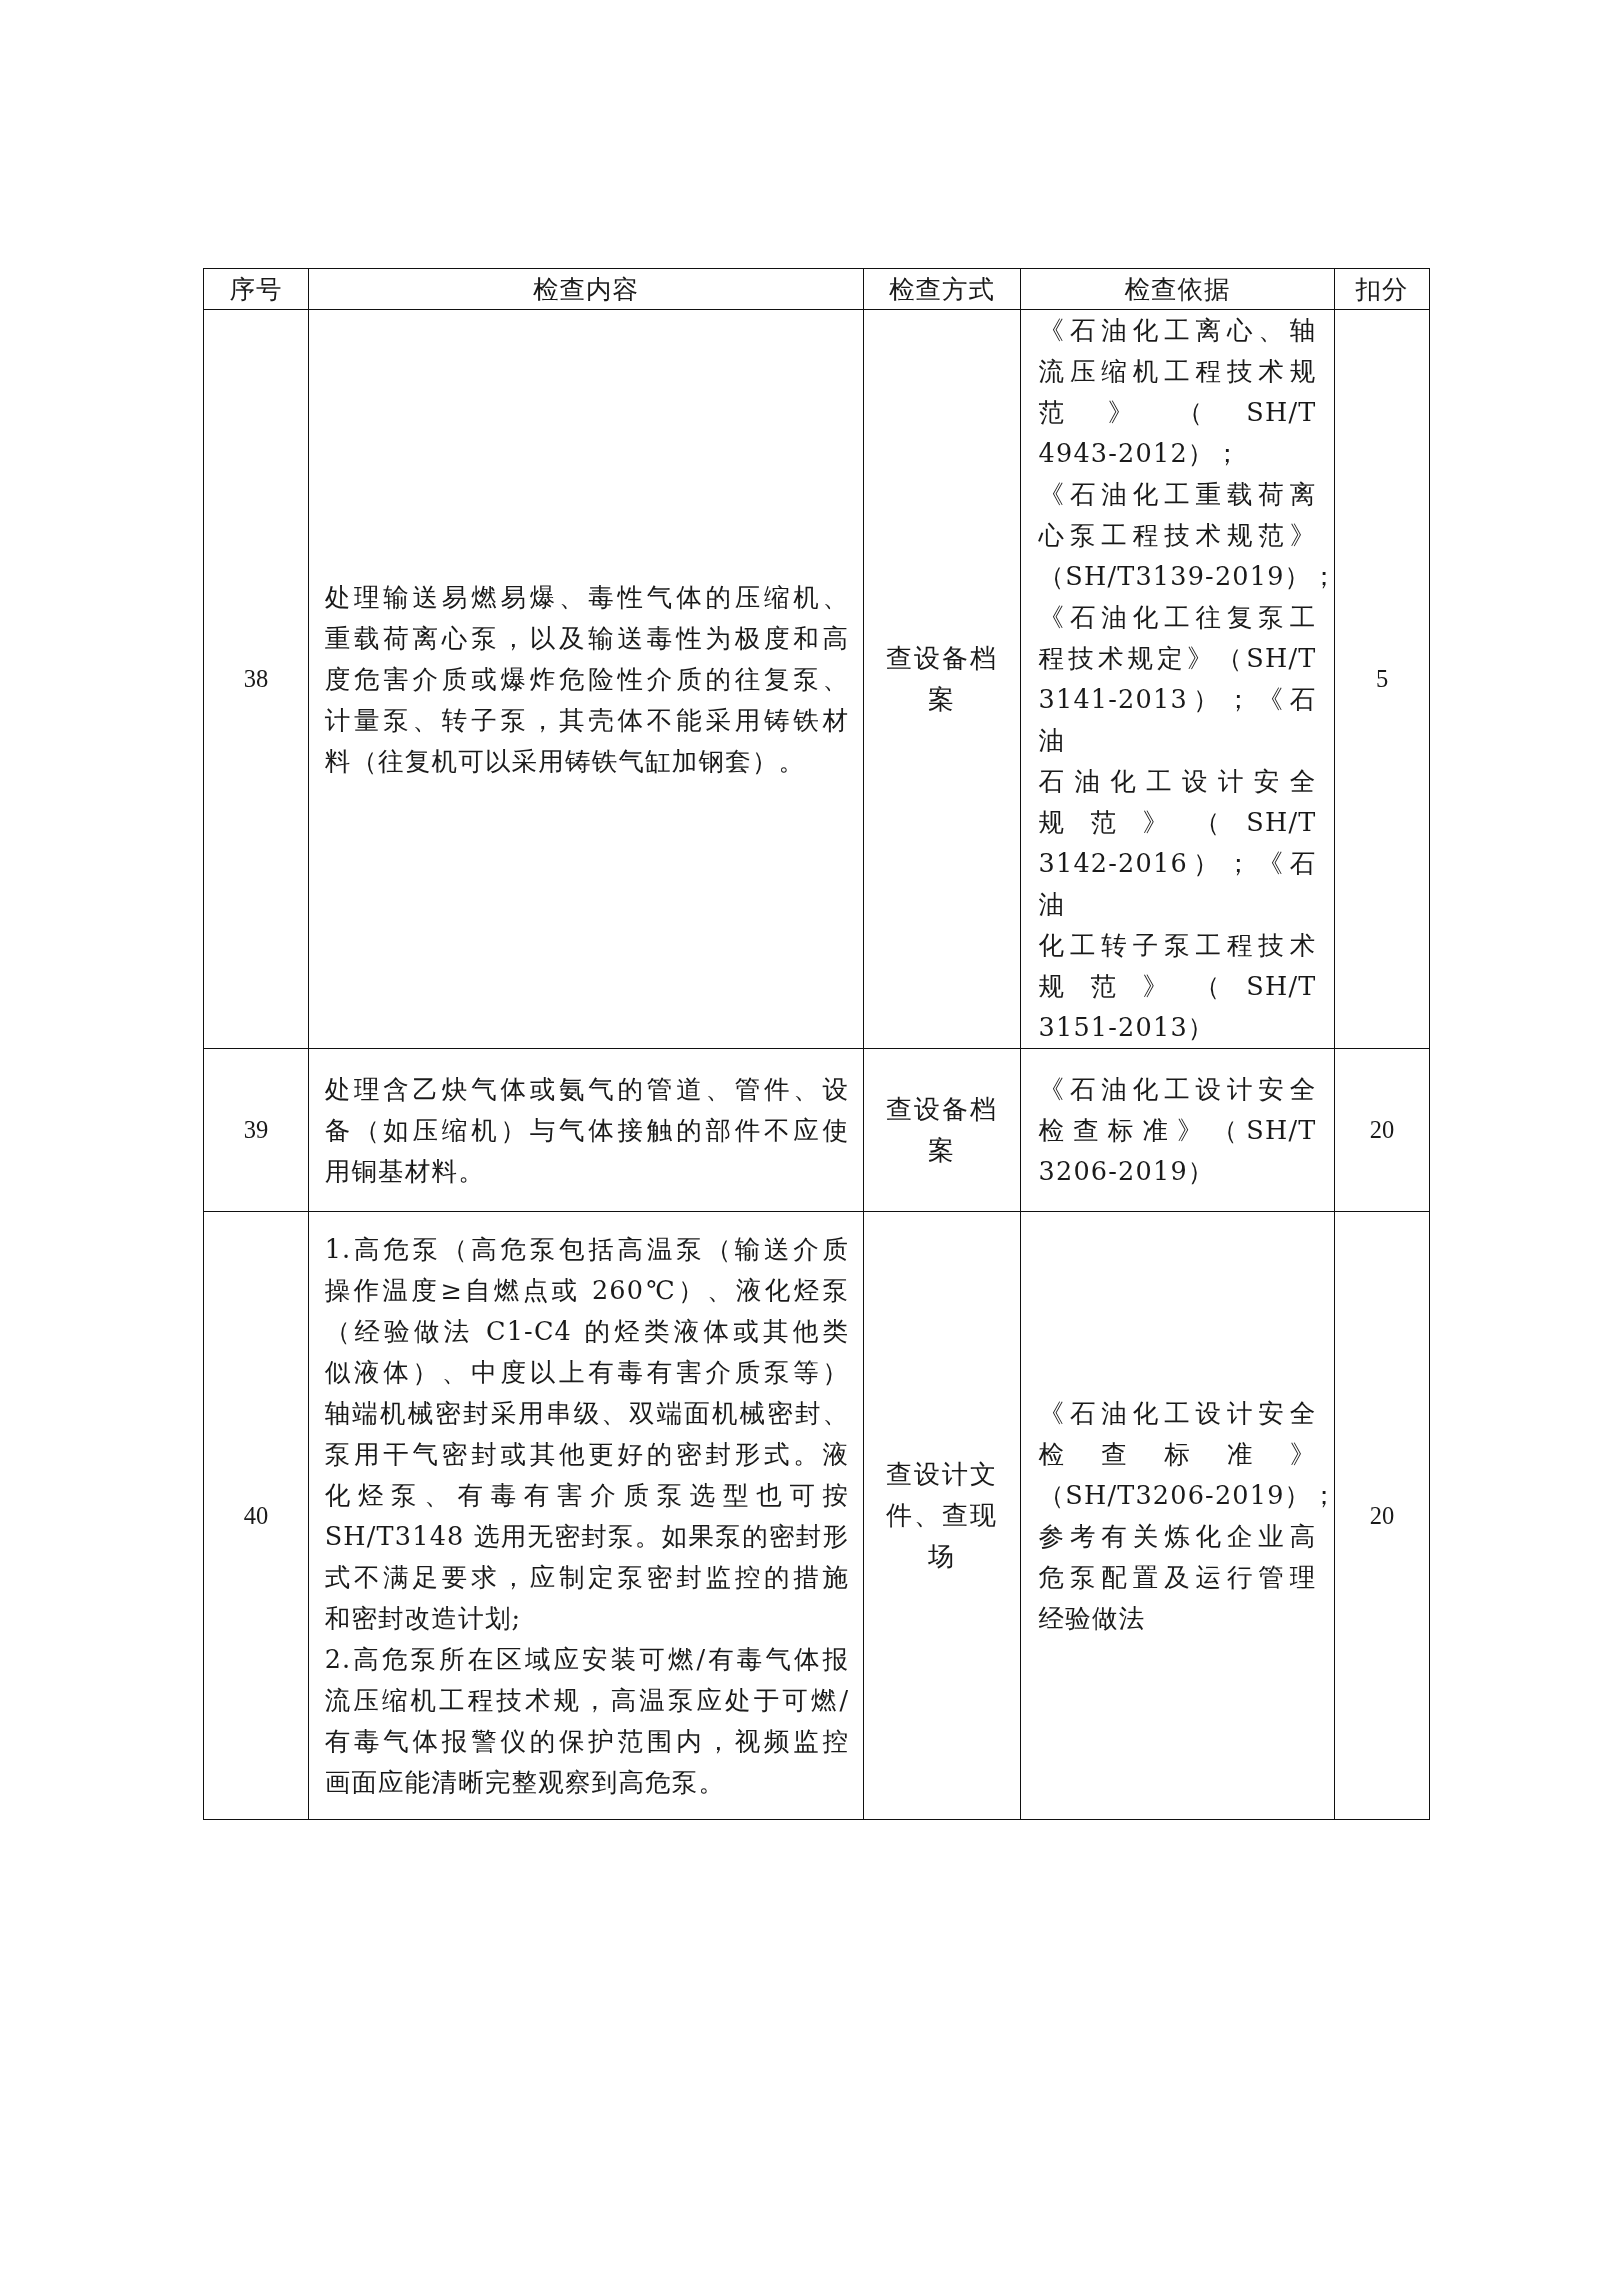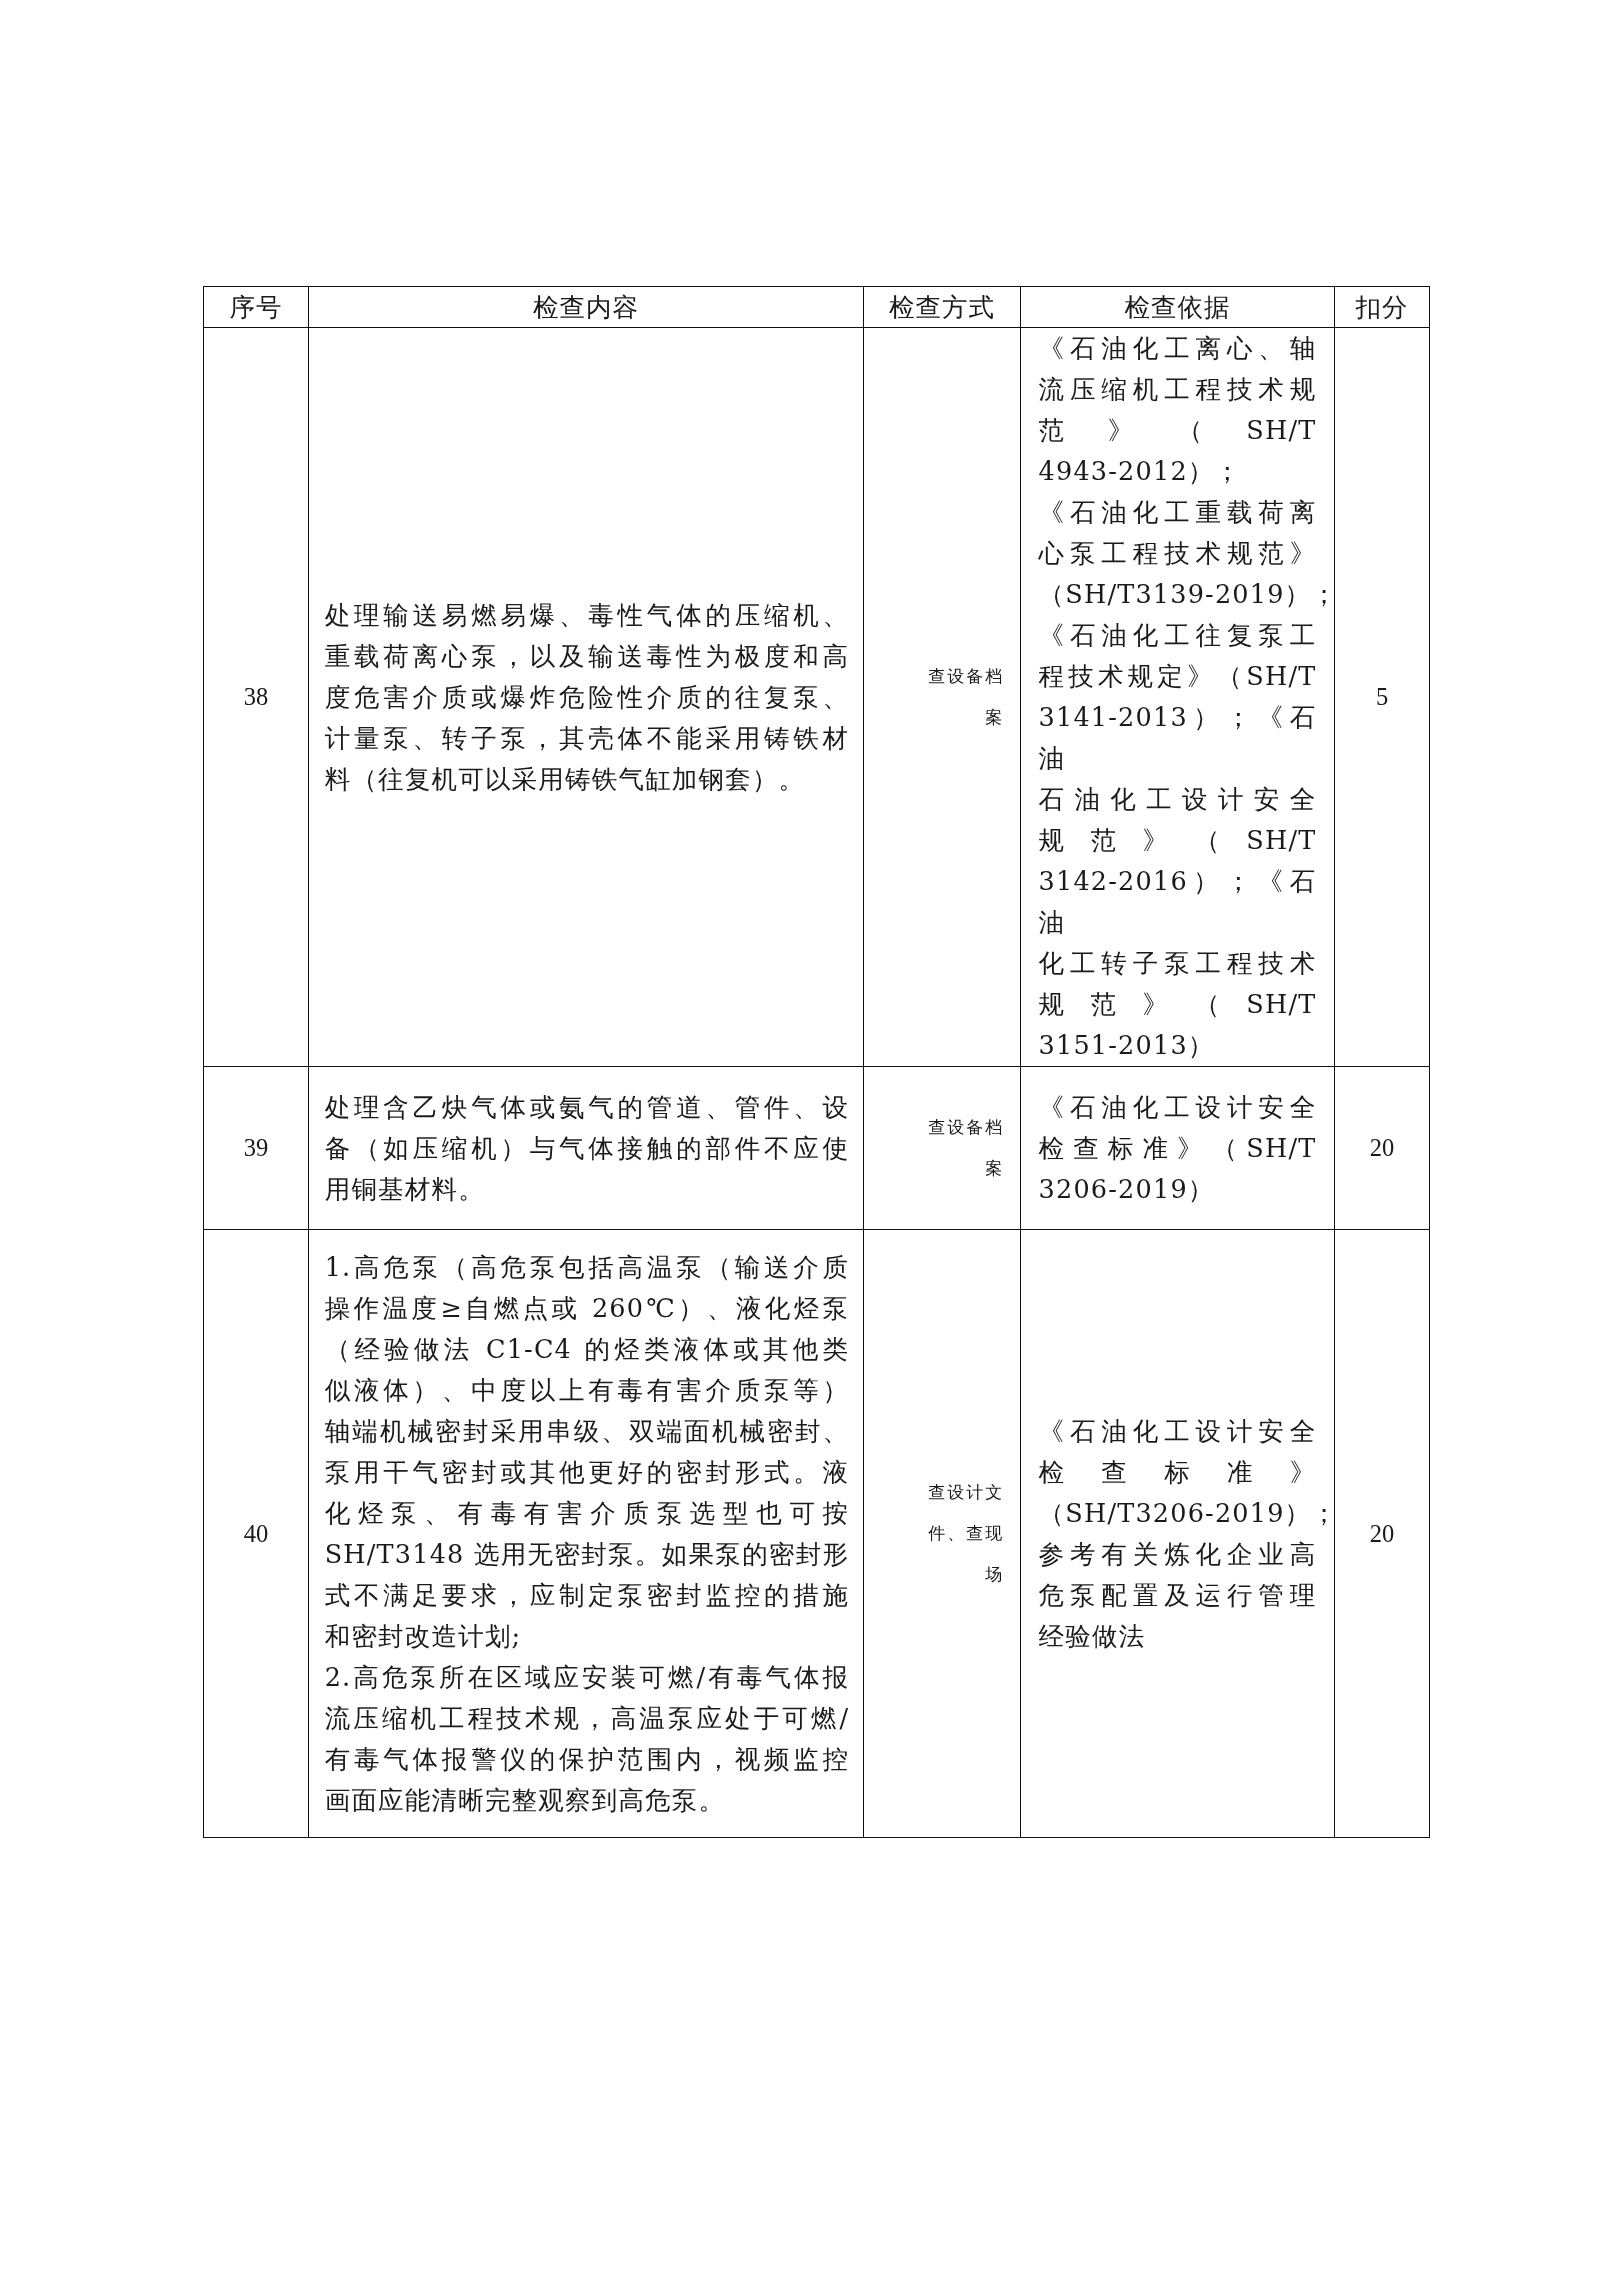--- a/index.html
+++ b/index.html
@@ -1,20 +1,20 @@
 <!DOCTYPE html>
 <html><head>
 <meta charset="utf-8">
 <style>
   html, body { margin: 0; padding: 0; background: #ffffff; }
   body { width: 1621px; height: 2293px; position: relative; overflow: hidden;
          font-family: "DejaVu Serif", "Liberation Serif", serif; color: #1a1a1a; }
   .page { position: absolute; left: 0; top: 0; width: 1621px; height: 2293px; }
   table.inspect {
-    position: absolute; left: 203px; top: 286px;
+    position: absolute; left: 203px; top: 268px;
     width: 1225px; border-collapse: collapse; table-layout: fixed; padding-left: 19px;
   }
   table.inspect th, table.inspect td {
     border: 1.6px solid #111;
     vertical-align: middle;
     padding: 0;
   }
   table.inspect th {
     height: 40px;
     font-family: "DejaVu Sans", "Liberation Sans", sans-serif;
@@ -32,21 +32,21 @@
   .cell-no, .cell-score {
     text-align: center; font-size: 24.5px;
     font-family: "Liberation Serif", "DejaVu Serif", serif;
   }
   .cell-content {
     font-size: 25.5px; line-height: 41px;
     padding: 0 13.7px 0 15.7px !important;
     text-align: justify; letter-spacing: 1.2px;
   }
   .cell-method {
-    font-size: 17px; line-height: 41px; text-align: right;
+    font-size: 26px; line-height: 41px; text-align: center;
     padding: 0 15.7px !important; letter-spacing: 2px;
   }
   .cell-basis {
     font-size: 25.5px; line-height: 41px;
     padding: 0 17.6px 0 17.6px !important;
     text-align: justify; letter-spacing: 1.2px;
   }
   .line { display: block; white-space: nowrap; }
   .line.j { text-align-last: justify; white-space: normal; }
   tr.r38 td { height: 705px; }

